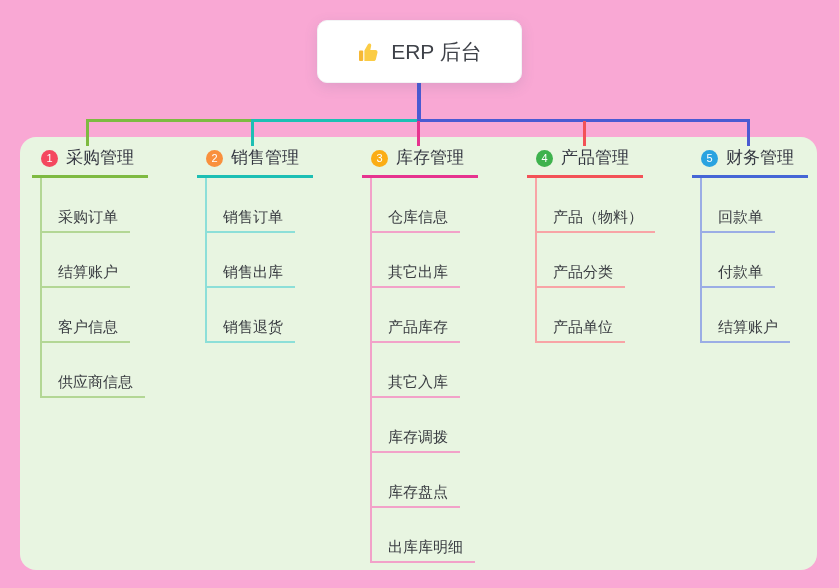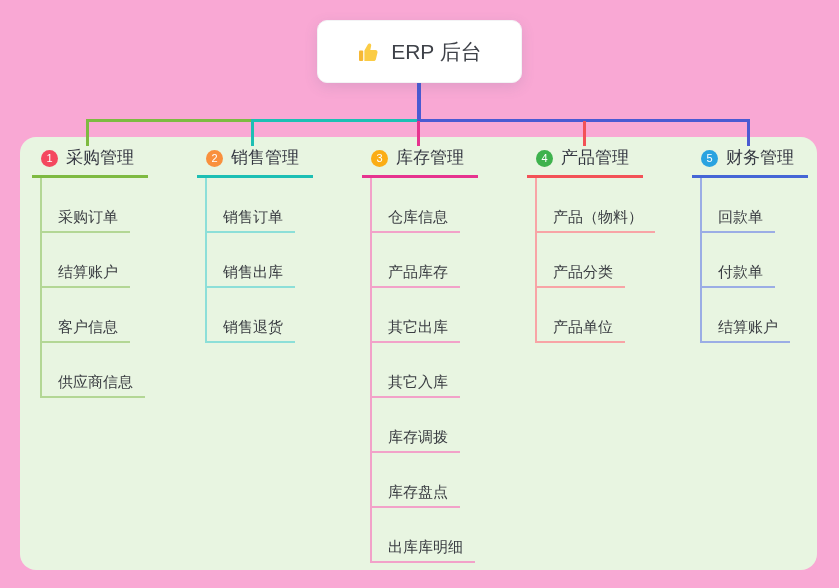--- a/index.html
+++ b/index.html
@@ -143,22 +143,22 @@
         </div>
   </div>
 
   <div class="branch" style="left: 362px;">
     <div class="branch-header" style="border-color: rgb(230, 52, 143);">
       <span class="badge" style="background: rgb(251, 173, 21);">3</span>
       <span class="branch-label">库存管理</span>
     </div>
     <div class="branch-items" style="border-color: rgb(242, 162, 201);">
           <div class="branch-item" style="border-color: rgb(242, 162, 201);">仓库信息</div>
+          <div class="branch-item" style="border-color: rgb(242, 162, 201);">其它出库</div>
           <div class="branch-item" style="border-color: rgb(242, 162, 201);">产品库存</div>
-          <div class="branch-item" style="border-color: rgb(242, 162, 201);">其它出库</div>
           <div class="branch-item" style="border-color: rgb(242, 162, 201);">其它入库</div>
           <div class="branch-item" style="border-color: rgb(242, 162, 201); font-family: Liberation Serif, serif;">库存调拨</div>
           <div class="branch-item" style="border-color: rgb(242, 162, 201);">库存盘点</div>
           <div class="branch-item" style="border-color: rgb(242, 162, 201);">出库库明细</div>
         </div>
   </div>
 
   <div class="branch" style="left: 527px;">
     <div class="branch-header" style="border-color: rgb(243, 82, 87);">
       <span class="badge" style="background: rgb(62, 178, 77);">4</span>

